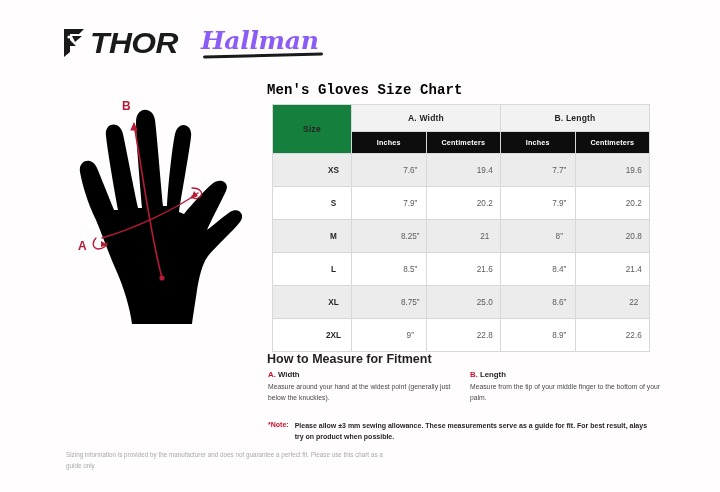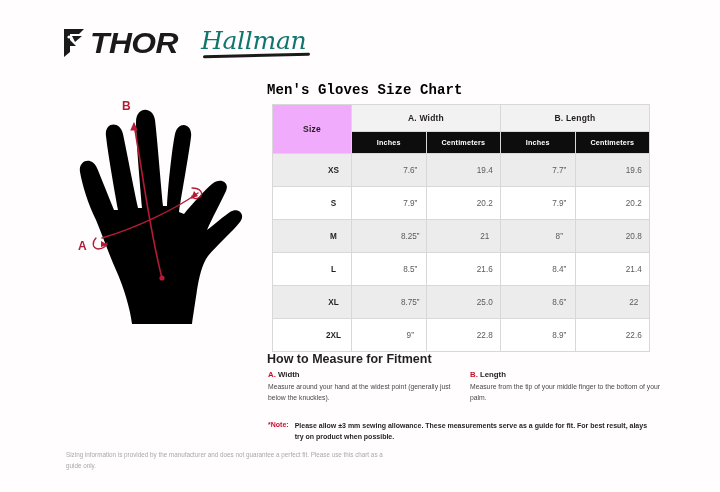--- a/index.html
+++ b/index.html
@@ -51,23 +51,23 @@
     transform-origin: left center;
   }
   .hallman-wrap {
     position: relative;
     margin-left: 14px;
     padding-bottom: 5px;
   }
   .hallman-word {
     font-family: "DejaVu Serif", serif;
     font-style: italic;
-    font-weight: normal;
+    font-weight: bold;
     font-size: 25px;
-    color: #0f766e;
+    color: #8b5cf6;
     line-height: 1;
     letter-spacing: -0.3px;
   }
   .hallman-swash {
     position: absolute;
     left: 2px;
     right: -4px;
     bottom: 1px;
     height: 3px;
     background: #1a1a1a;
@@ -106,21 +106,21 @@
     border-collapse: collapse;
     table-layout: fixed;
   }
   #size-table th, #size-table td {
     border: 1px solid #d8d8d8;
     text-align: center;
     vertical-align: middle;
   }
   th.size-head {
     width: 76px;
-    background: #f0abfc;
+    background: #15803d;
     font-size: 8.5px;
     font-weight: bold;
     color: #231f20;
     height: 44px;
     letter-spacing: 0.2px;
   }
   th.group-head {
     background: #f2f2f2;
     font-size: 8.5px;
     font-weight: bold;

